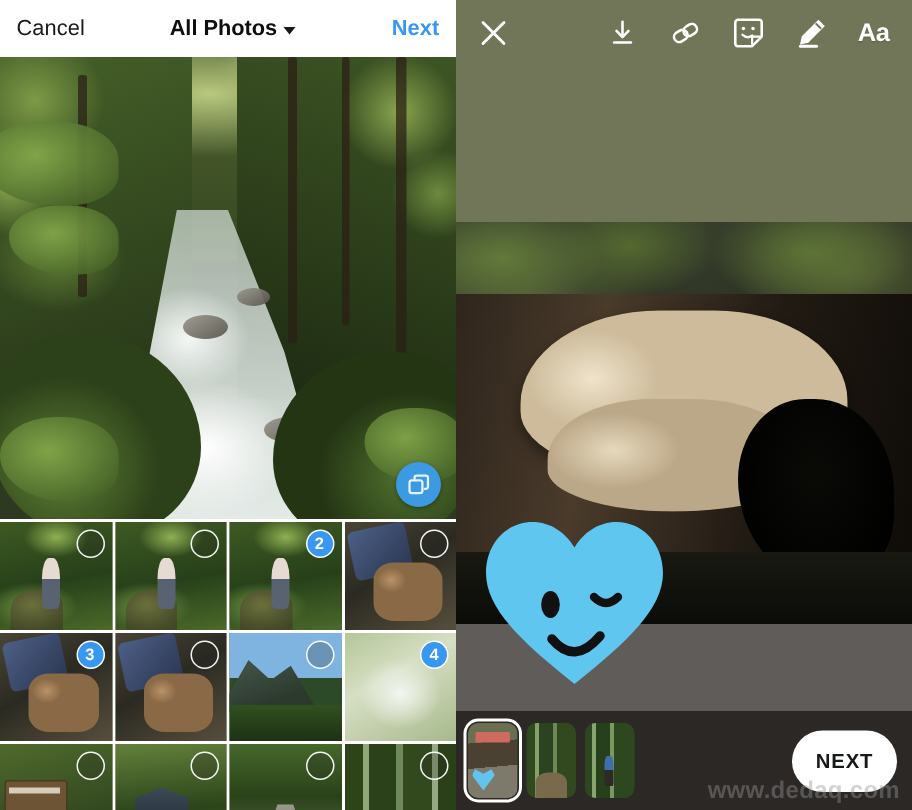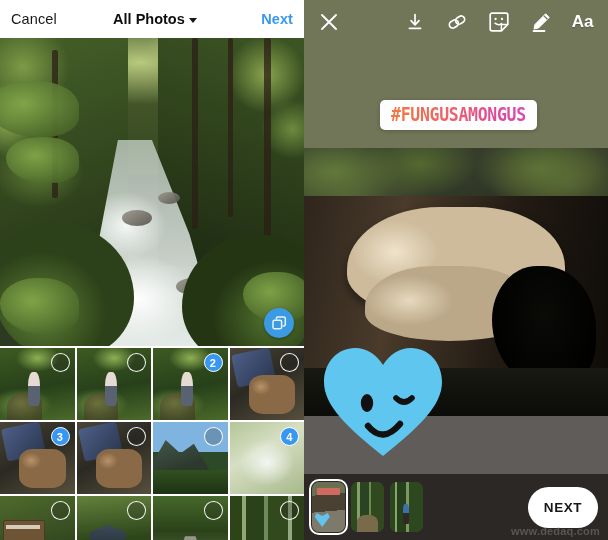--- a/index.html
+++ b/index.html
@@ -416,21 +416,21 @@
     border-radius: 21px;
     background: #ffffff;
     display: flex; align-items: center; justify-content: center;
     margin-right: 2px;
   }
   .next-pill span {
     font-size: 13.5px; font-weight: 700; color: #17181a; letter-spacing: .6px;
   }
   .watermark {
     position: absolute; right: 8px; bottom: 3px;
-    font-size: 11px; font-weight: 700;
+    font-size: 16px; font-weight: 700;
     color: rgba(150,150,150,.42);
     letter-spacing: .2px;
     z-index: 7;
     white-space: nowrap;
   }
 </style>
 </head>
 <body>
 
 <div id="app">
@@ -581,23 +581,20 @@
       <div class="sp-moss"></div>
       <div class="sp-trunk"></div>
       <div class="sp-fungus"></div>
       <div class="sp-fungus2"></div>
       <div class="sp-dark-cave"></div>
       <div class="sp-gap"></div>
     </div>
 
     <div class="story-bottom-bg"></div>
 
-    <div class="hashtag-sticker">
-      <span class="hashtag-text">#FUNGUSAMONGUS</span>
-    </div>
 
     <div class="heart-sticker">
       <svg width="130" height="120" viewBox="0 0 130 120">
         <path d="M65 116 C30 88 6 66 6 42 C6 22 20 8 37 8 C49 8 59 15 65 25 C71 15 81 8 93 8 C110 8 124 22 124 42 C124 66 100 88 65 116 Z" fill="#5ec6ef"></path>
         <ellipse cx="49" cy="63" rx="6.2" ry="9" fill="#111"></ellipse>
         <path d="M78 58 Q86 66 94 58" stroke="#111" stroke-width="5.6" fill="none" stroke-linecap="round"></path>
         <path d="M50 86 Q65 104 82 84" stroke="#111" stroke-width="6.4" fill="none" stroke-linecap="round"></path>
       </svg>
     </div>
 

